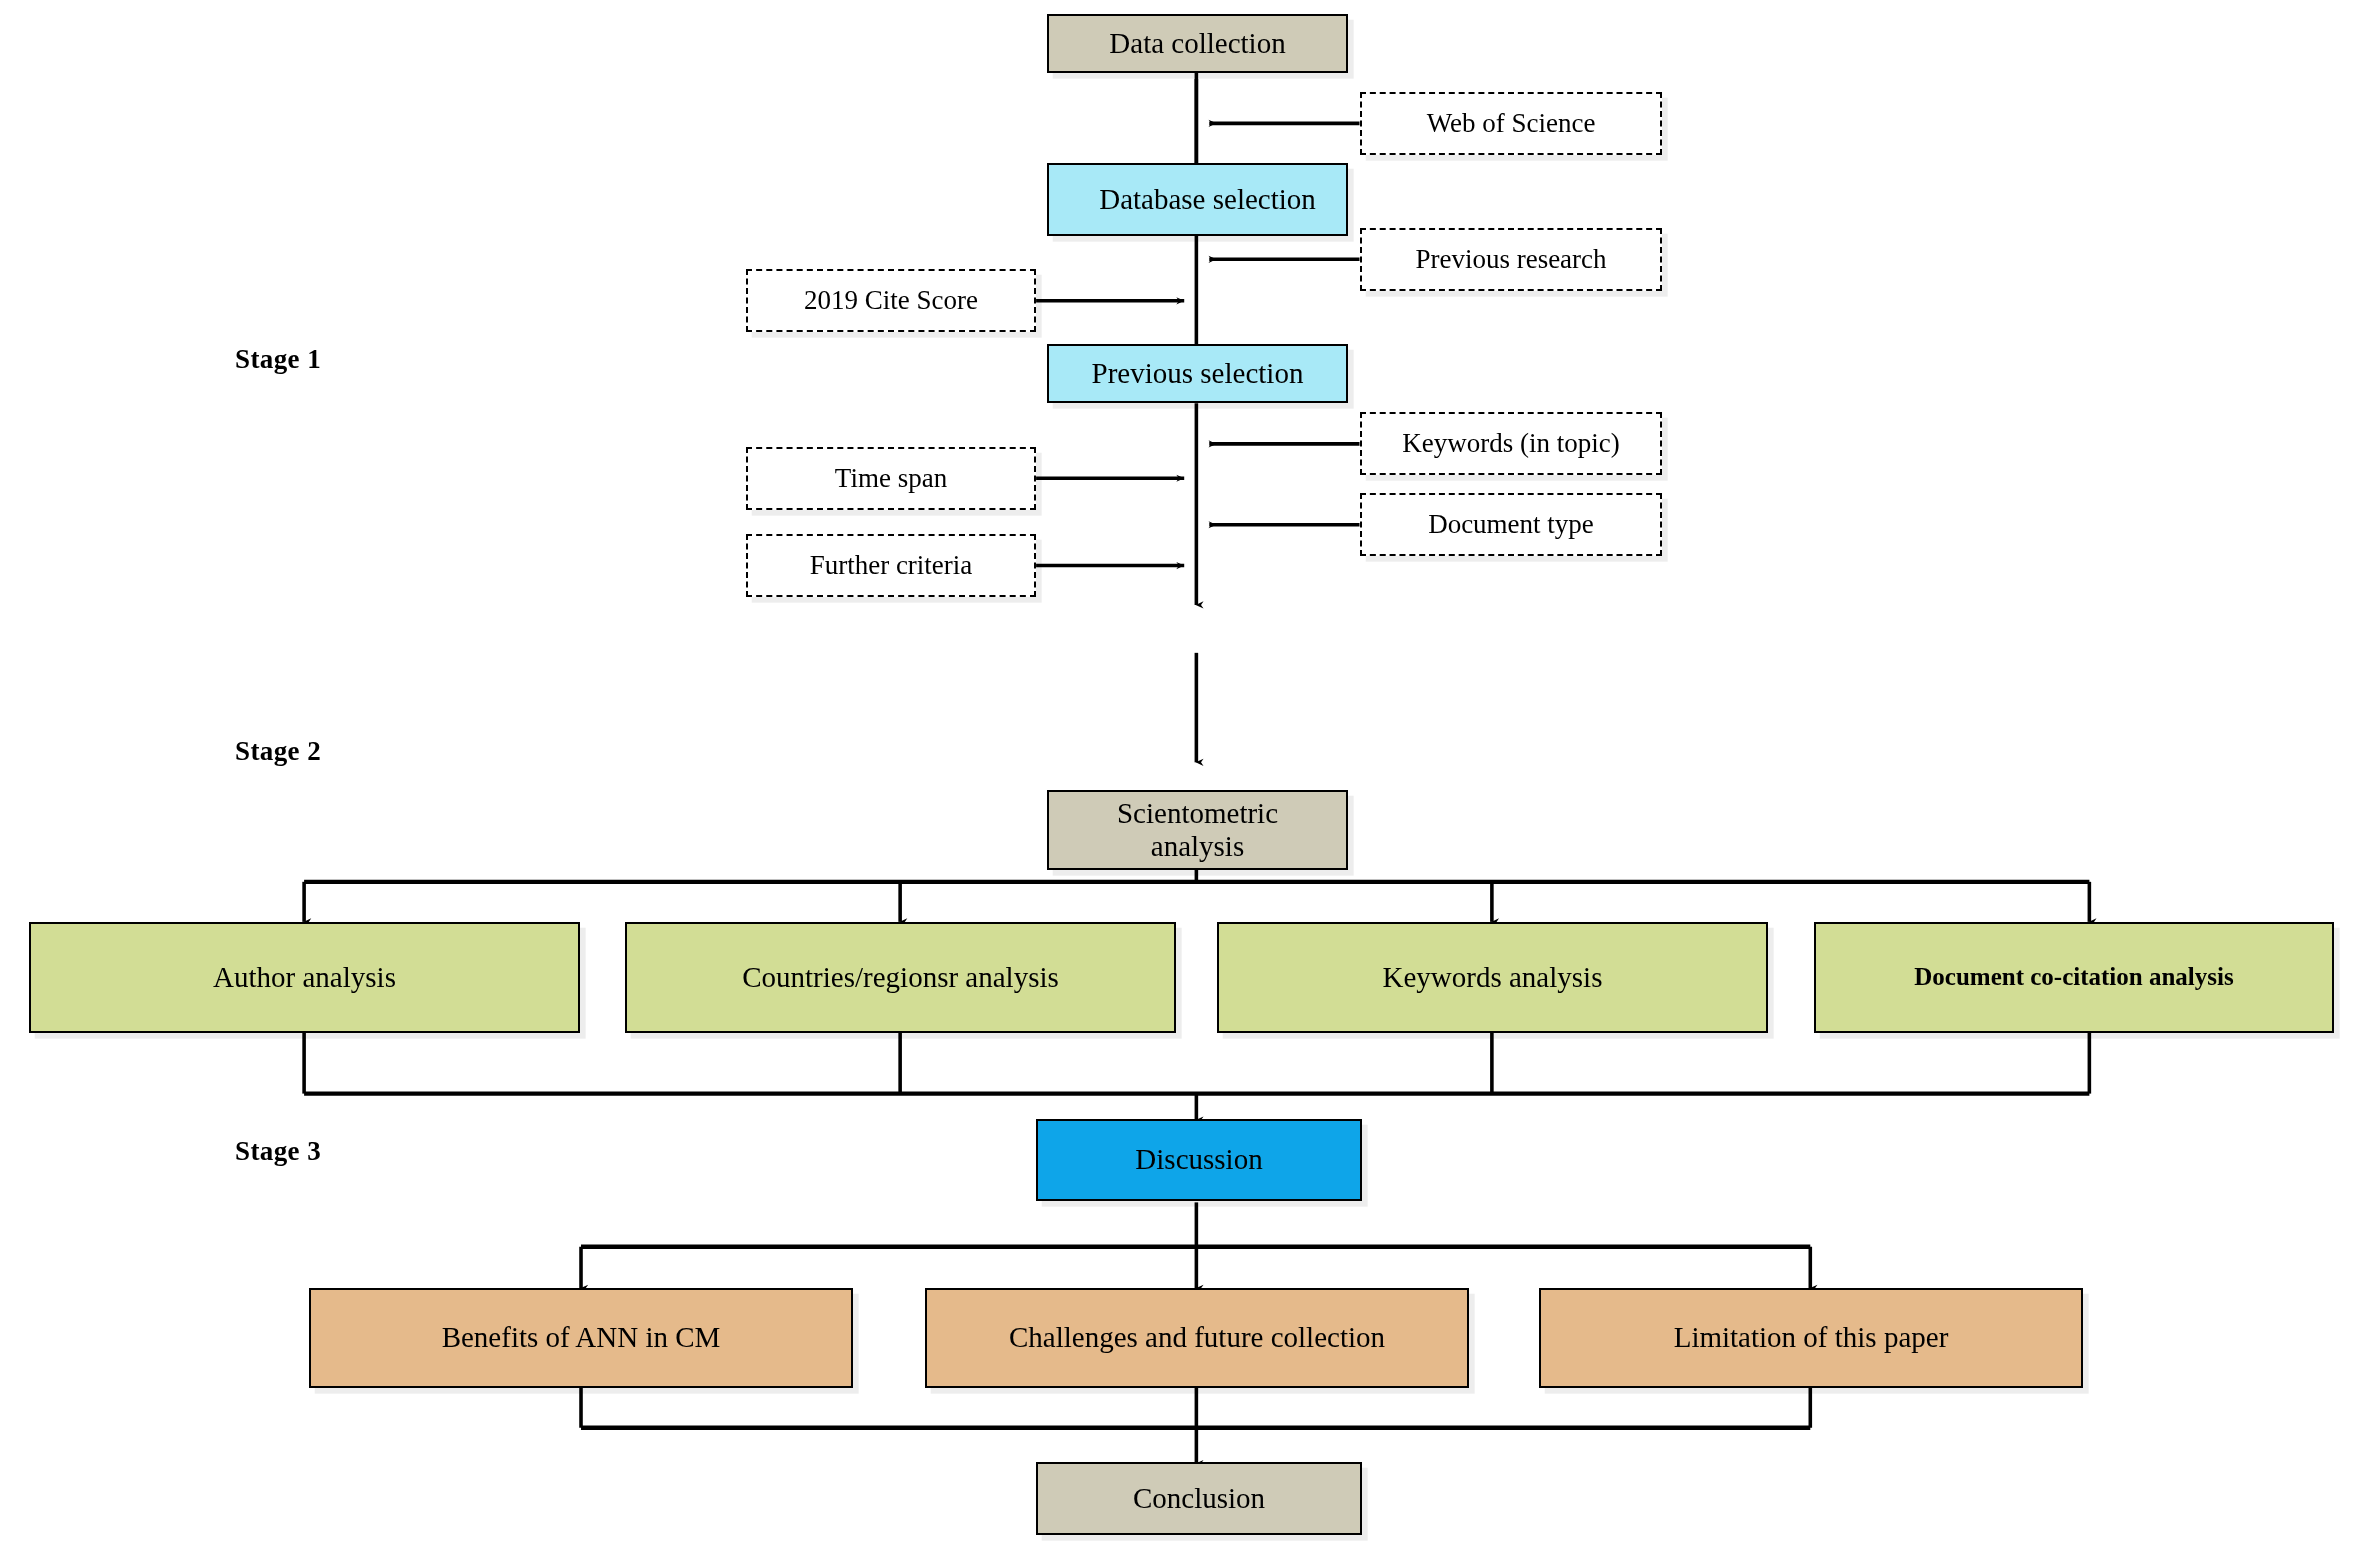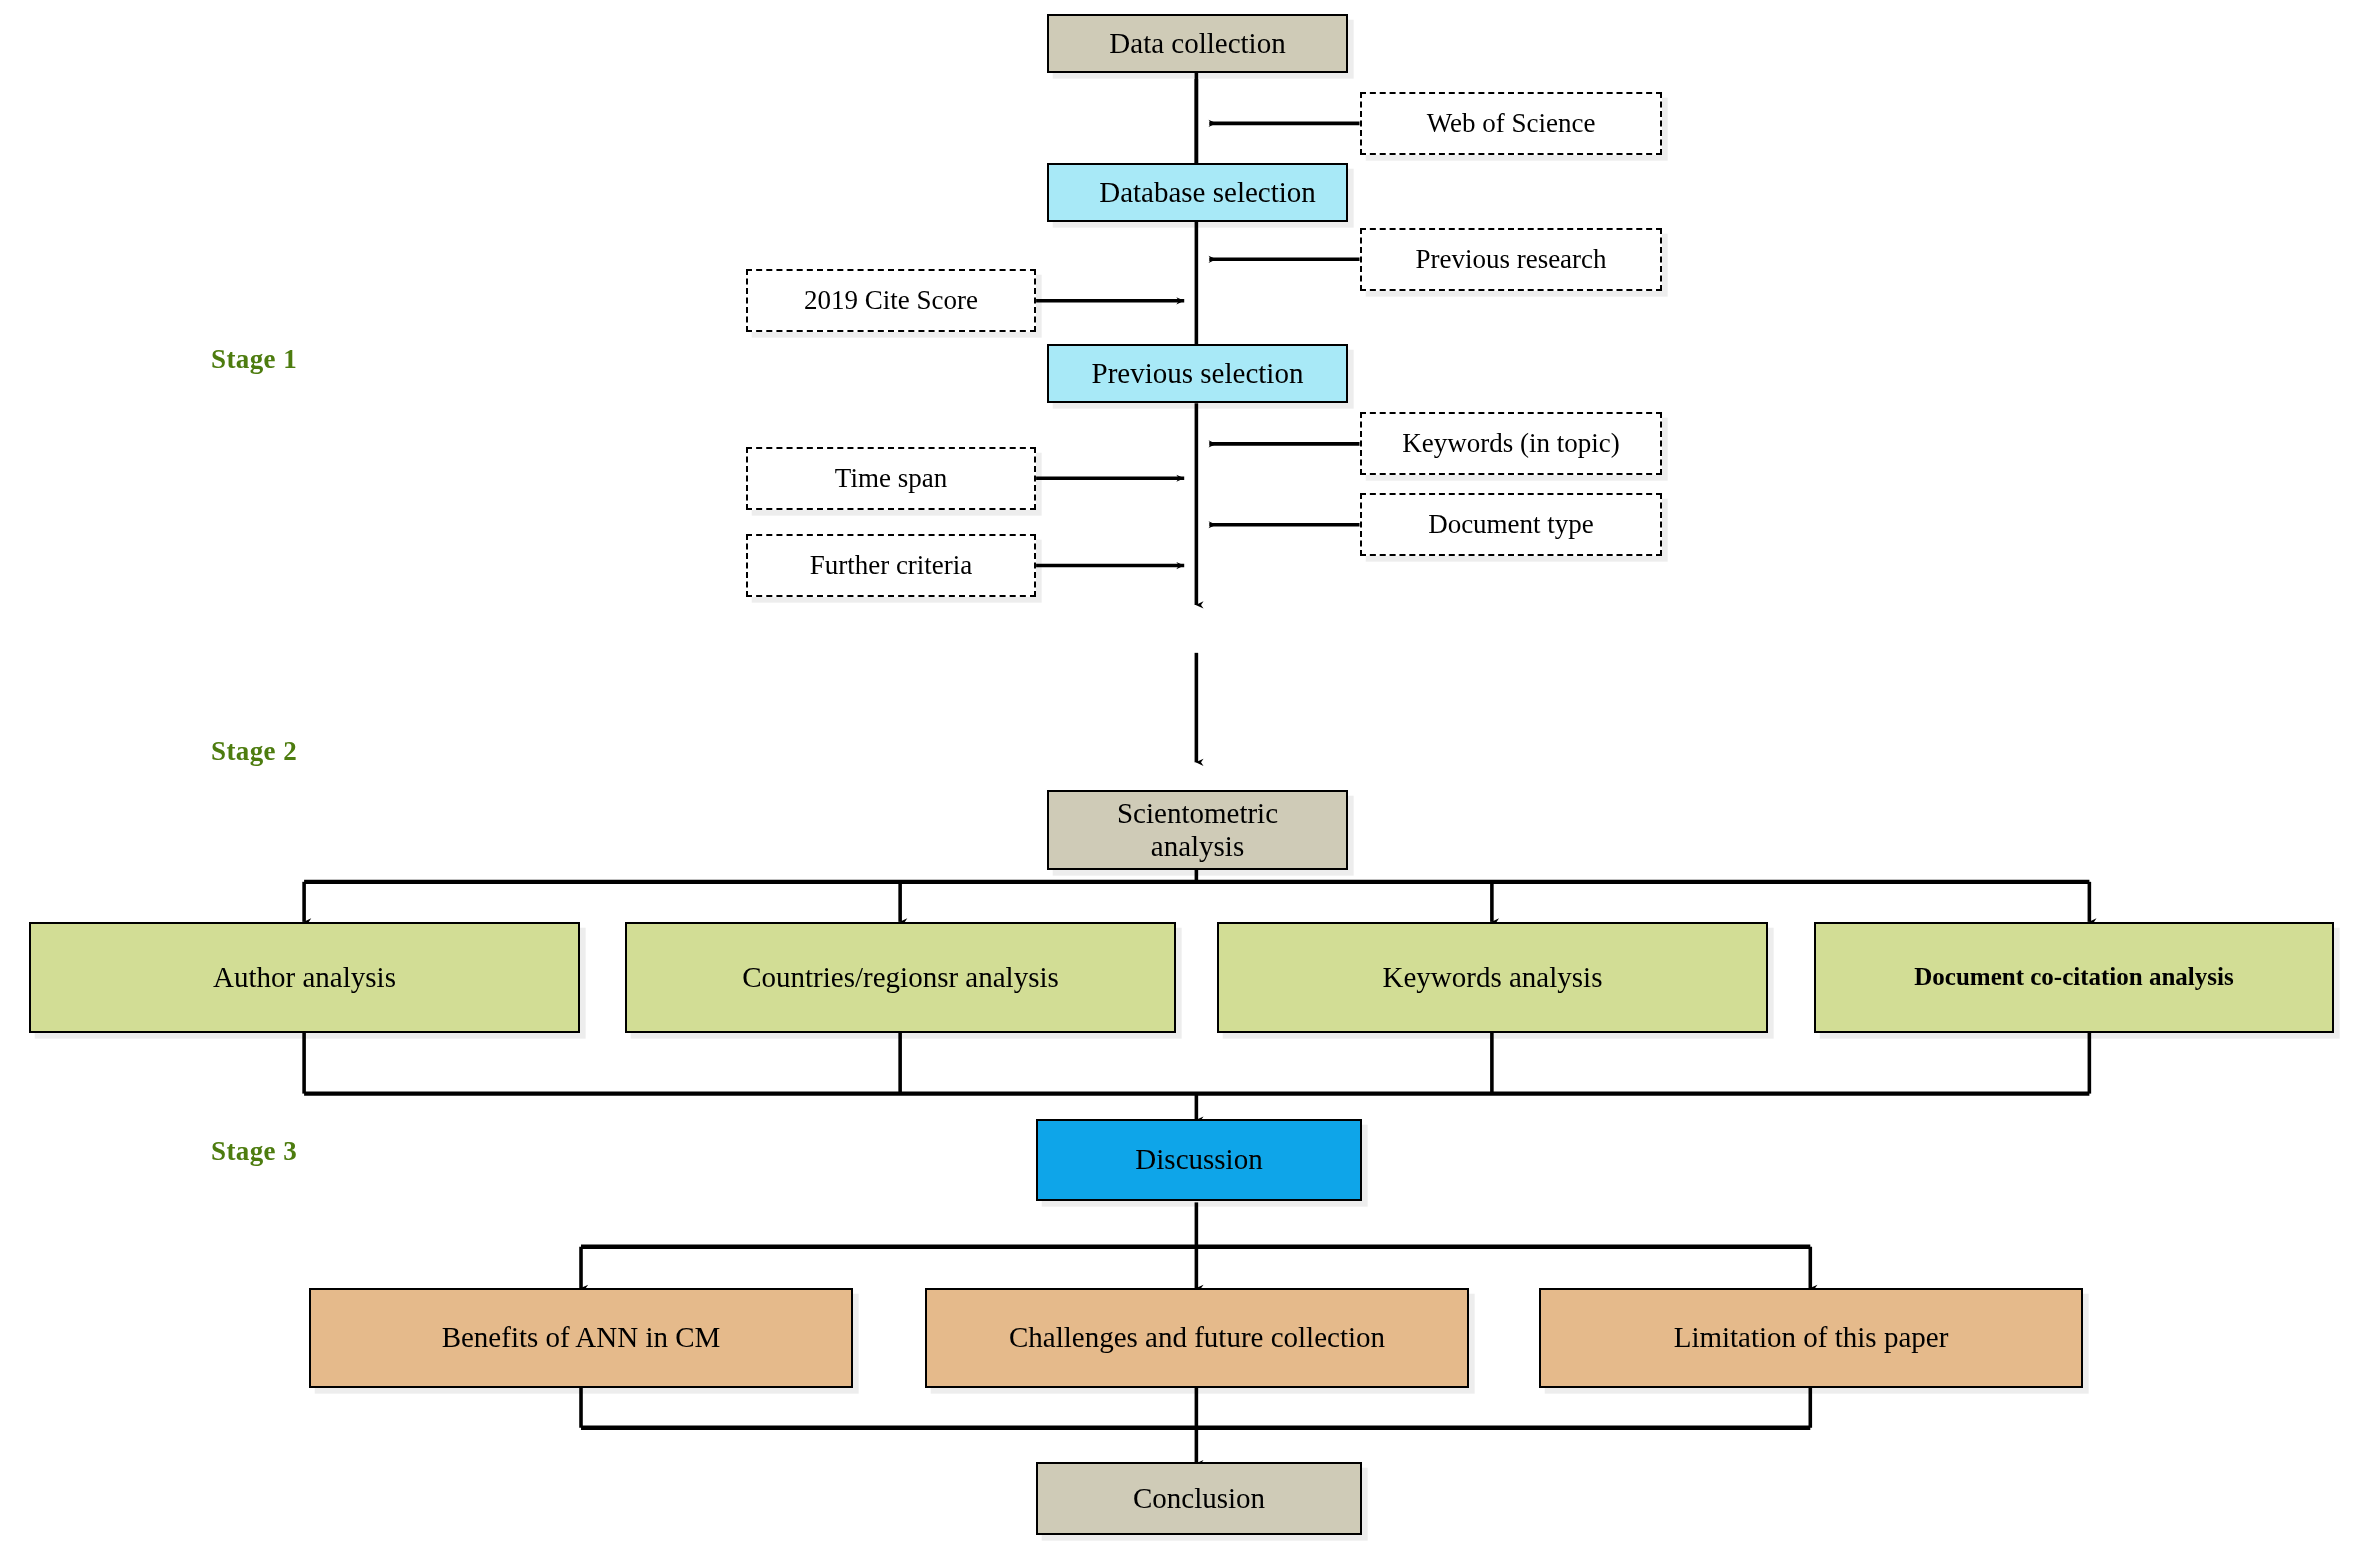--- a/index.html
+++ b/index.html
@@ -40,23 +40,24 @@
     box-shadow: 5.7px 5.7px 0 0 rgba(0,0,0,0.07);
   }
   .dashed {
     border: 2.9px dashed #000000;
     background: #ffffff;
     box-shadow: 5.7px 5.7px 0 0 rgba(0,0,0,0.07);
   }
   .stage-label {
     position: absolute;
     font-weight: bold;
-    color: #4d7c0f;
+    color: #000000;
     font-size: 27px;
     letter-spacing: 0.4px;
+    margin-left: 24px;
   }
 </style>
 </head>
 <body>
 
 <div id="canvas">
 
   <svg class="wires" viewBox="0 0 3322 2185" xmlns="http://www.w3.org/2000/svg">
     <defs>
       <marker id="arrDown" markerWidth="14" markerHeight="14" refX="6" refY="11" orient="auto" markerUnits="userSpaceOnUse">
@@ -124,21 +125,21 @@
   </svg>
 
   <div class="stage-label" style="left:211px; top:344px;">Stage 1</div>
   <div class="stage-label" style="left:211px; top:736px;">Stage 2</div>
   <div class="stage-label" style="left:211px; top:1136px;">Stage 3</div>
 
   <div class="node solid" style="left:1047px; top:14.3px; width:301px; height:59px; background:#CFCBB7; font-size:29px;">
     <span class="lbl">Data collection</span>
   </div>
 
-  <div class="node solid" style="left:1047px; top:163px; width:301px; height:59px; background:#A8E9F7; font-size:29px;padding-left:20px;">
+  <div class="node solid" style="left:1047px; top:163px; width:301px; height:73px; background:#A8E9F7; font-size:29px;padding-left:20px;">
     <span class="lbl">Database selection</span>
   </div>
 
   <div class="node solid" style="left:1047px; top:344px; width:301px; height:59px; background:#A8E9F7; font-size:29px;">
     <span class="lbl">Previous selection</span>
   </div>
 
 
   <div class="node solid" style="left:1047px; top:761px; width:301px; height:80px; background:#CFCBB7; font-size:29px; flex-direction:column;margin-top:29px;">
     <span>Scientometric</span>

